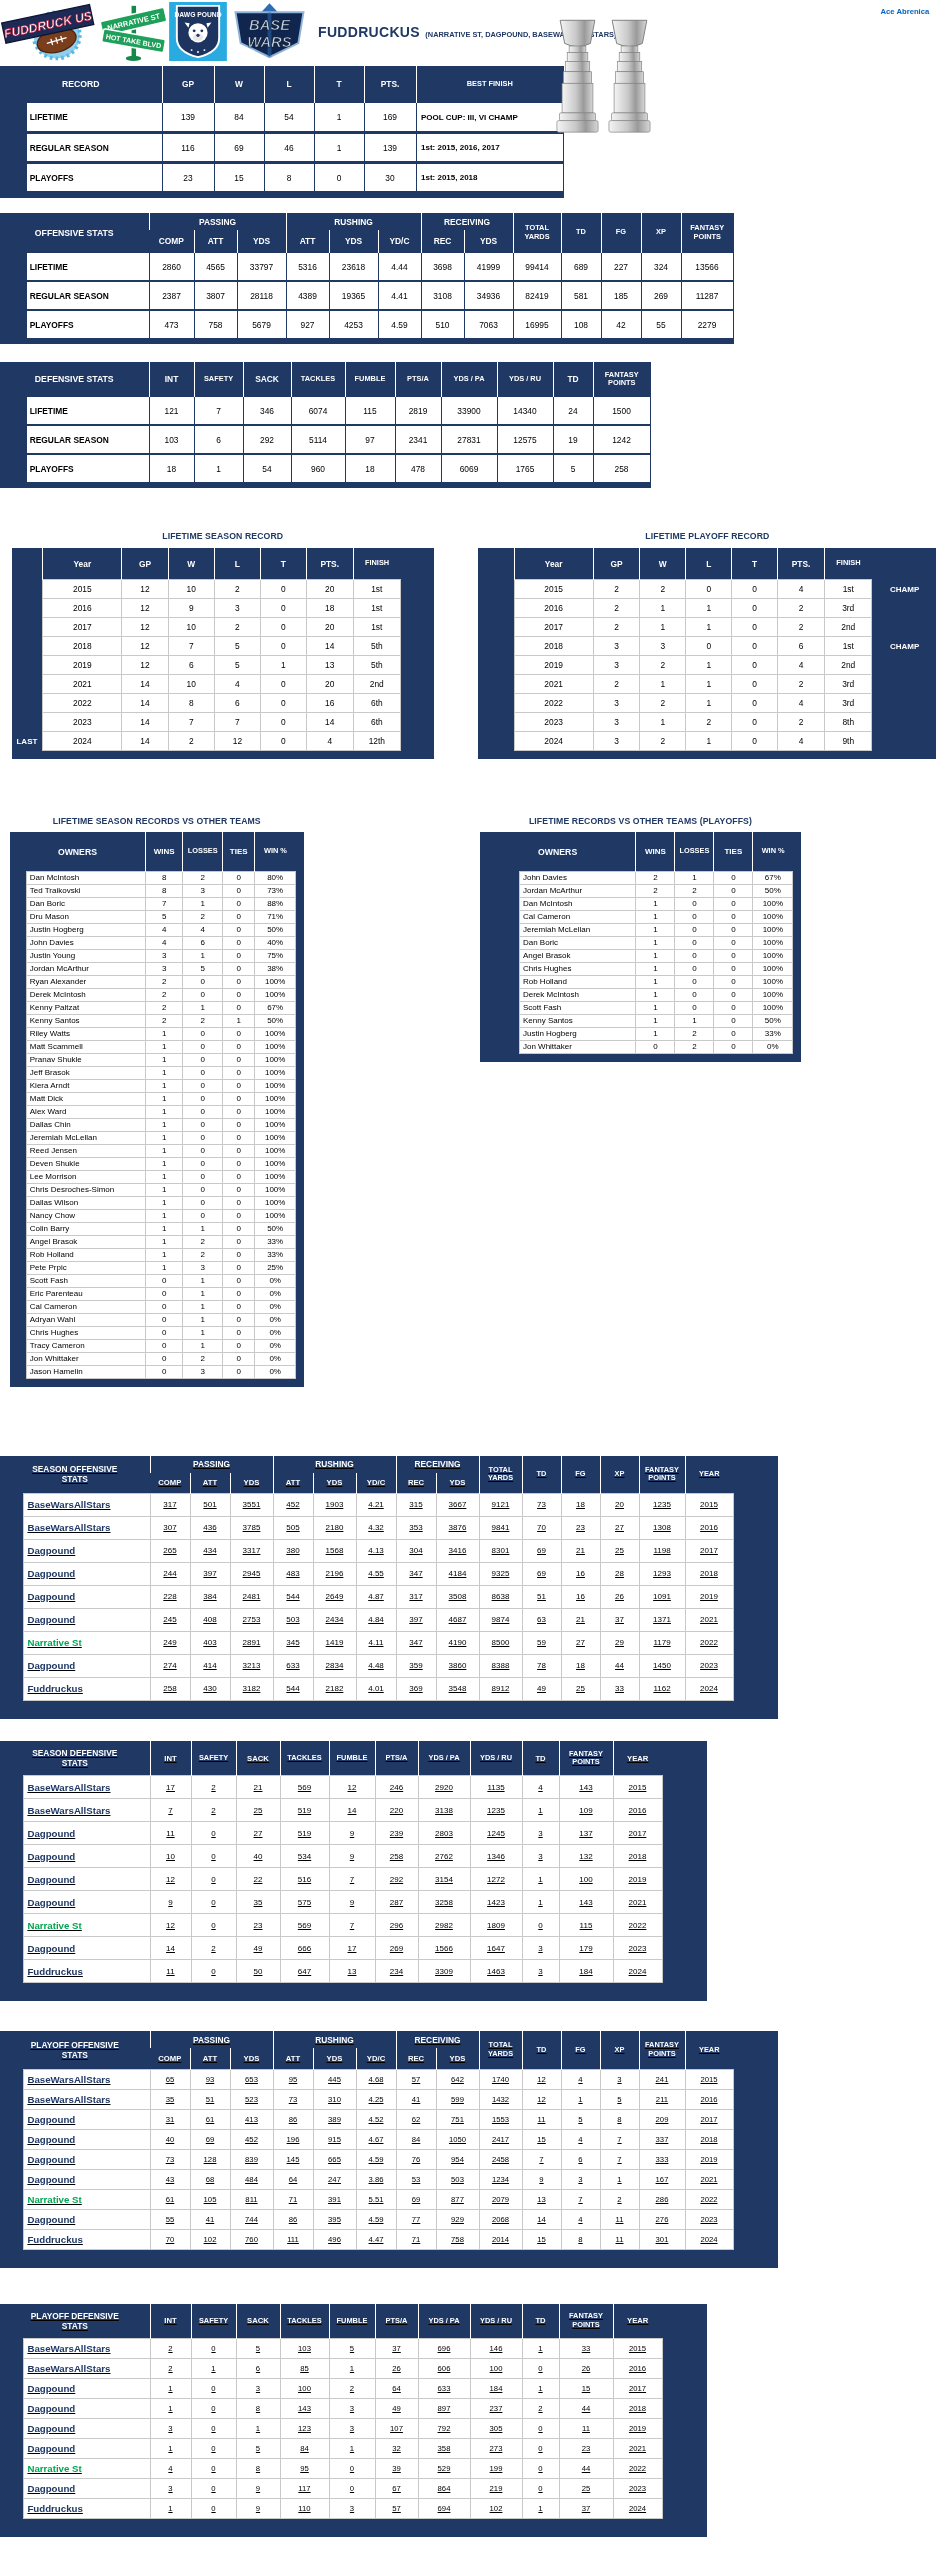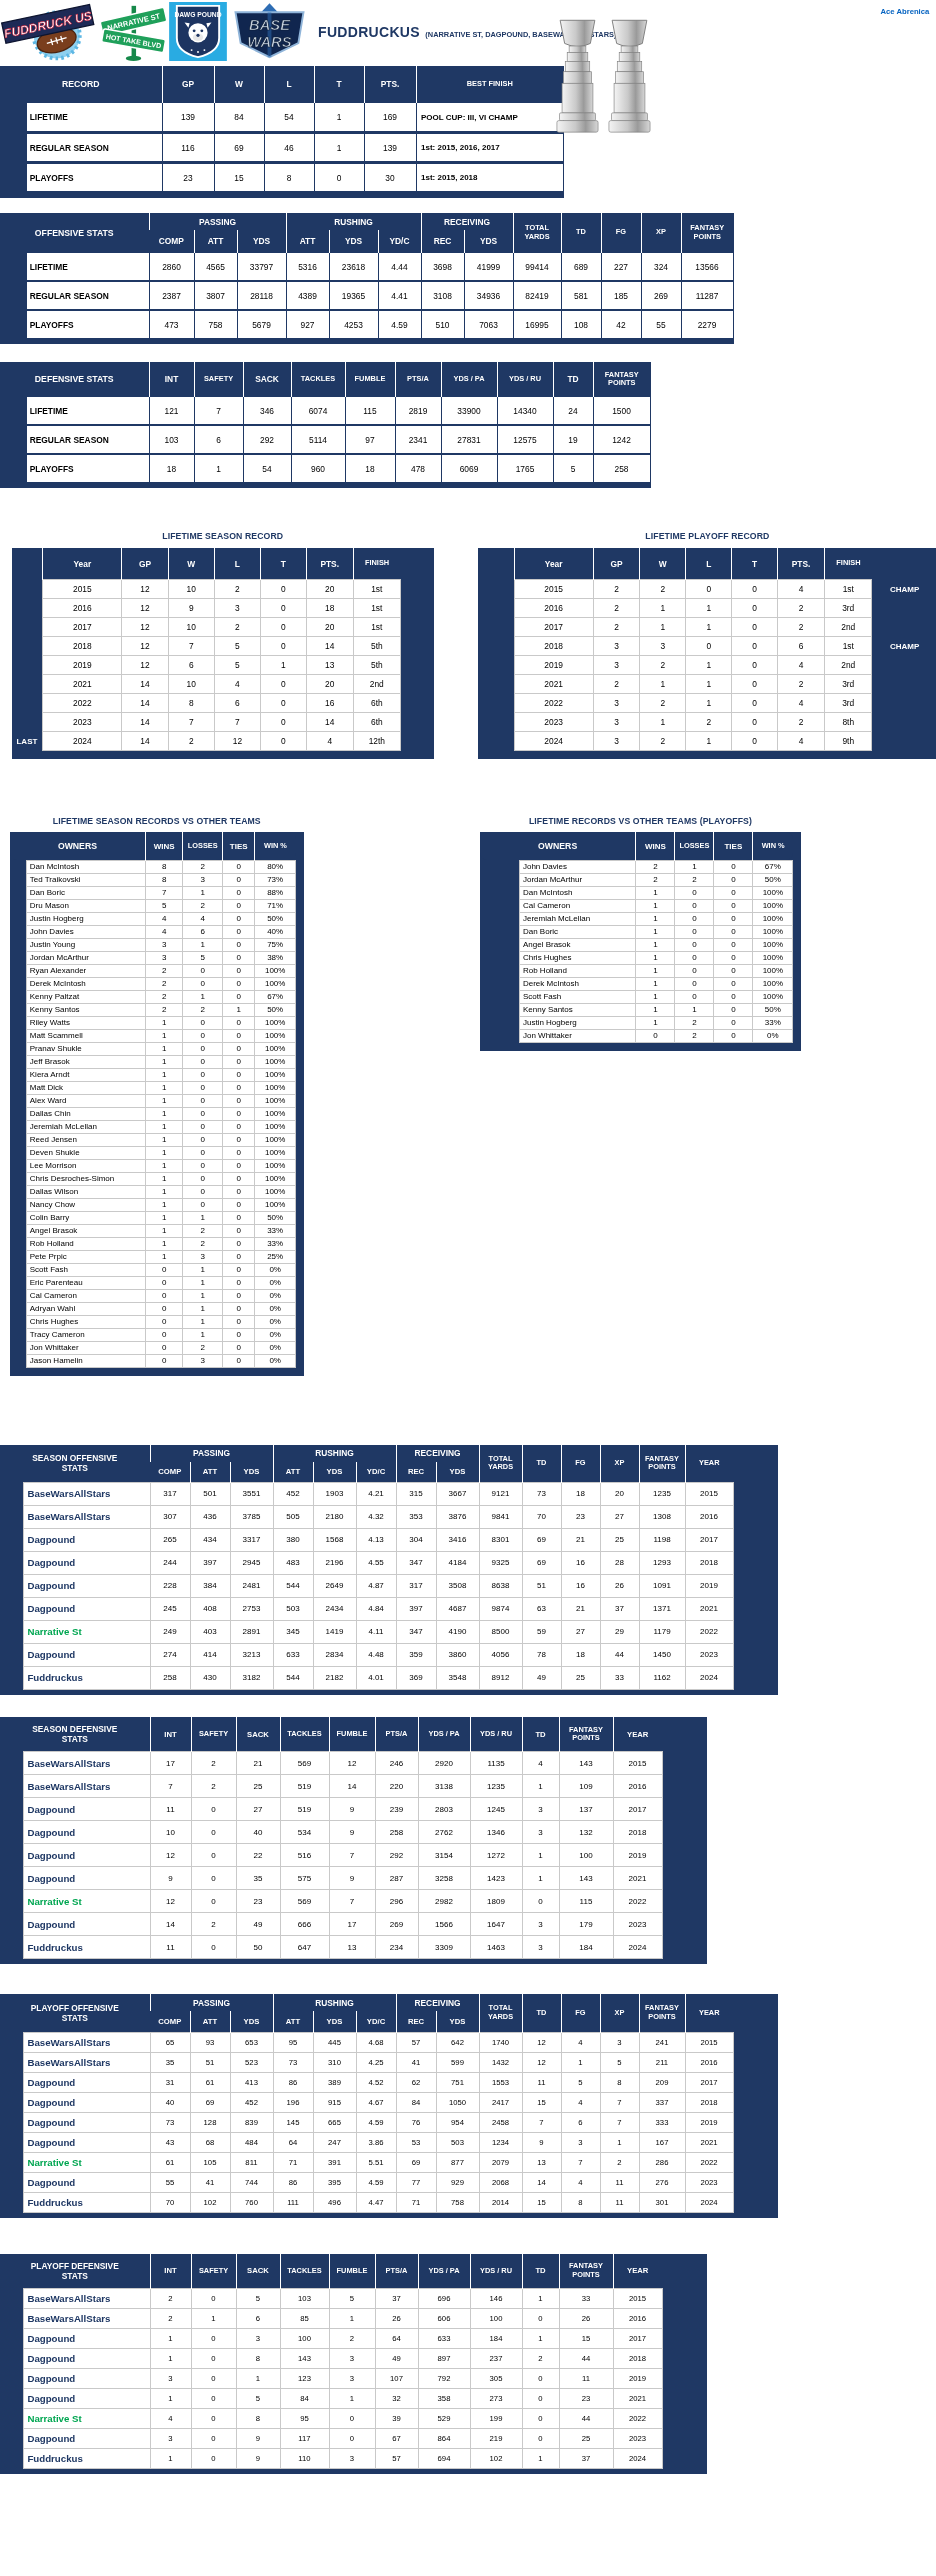--- a/index.html
+++ b/index.html
@@ -21,21 +21,21 @@
 
   
   .trophies{position:absolute;top:15.5px;left:555px;display:flex;gap:6.5px;z-index:5;}
 
   
   .twrap{background:#1F3864;display:inline-block;vertical-align:top;}
   .wrap-record{padding-bottom:3.9px;}
   .wrap-top{padding-bottom:3.9px;}
   .wrap-year{padding-bottom:7.7px;}
   .wrap-vs{padding:0 7.7px 7.7px 0;}
-  .wrap-bot{padding:0 44px 5px 0;}
+  .wrap-bot{padding:0 44px 18px 0;text-decoration:underline;}
 
   table.grid{border-collapse:collapse;table-layout:fixed;}
   .grid th{background:#1F3864;color:#fff;font-weight:700;font-size:8.4px;
            text-align:center;vertical-align:middle;padding:1.3px 1.3px;box-sizing:border-box;}
   .grid th + th{border-left:1.3px solid #ffffff;}
   .grid th.nh{border-left:none;}
   .grid th.lab-h{font-size:8.7px;}
   .grid th.gh{height:17px;font-size:8.4px;}
   .grid th.sub{height:22px;}
   .grid th.tall{font-size:7.4px;line-height:1.15;}
@@ -54,21 +54,21 @@
   .tbl-top tbody td{height:29px;border-bottom-width:2.6px;}
   .tbl-top thead tr:only-child th{height:34px;}
 
   
   .tbl-gray tbody td{border:0.6px solid #c9c9c9;}
   .tbl-gray tbody td.note{border:none;}
 
   .tbl-year thead th{height:32px;}
   .tbl-year tbody td{height:19px;}
 
-  .tbl-vs thead th{height:28px;font-size:8px;border-radius:7px;}
+  .tbl-vs thead th{height:39px;font-size:8px;border-radius:7px;}
   .tbl-vs tbody td{height:13px;font-size:8px;}
   .tbl-vs tbody td.lab{font-weight:400;padding-left:2.6px;}
 
   .tbl-bot thead th{font-size:7.7px;}
   .tbl-bot th.lab-h{font-size:8.4px;line-height:1.2;}
   .tbl-bot tbody td{height:23px;font-size:8px;}
   .tbl-bot tbody td.lab{color:#1F3864;font-size:9.7px;padding-left:3.9px;}
   .tbl-bot thead th.sub{height:20.7px;}
   .tbl-bot thead tr:only-child th{height:35px;}
   .tbl-sm tbody td{height:20px;font-size:7.7px;}
@@ -1328,21 +1328,21 @@
               <td class="note"></td>
               <td class="lab">Dagpound</td>
               <td class="c">274</td>
               <td class="c">414</td>
               <td class="c">3213</td>
               <td class="c">633</td>
               <td class="c">2834</td>
               <td class="c">4.48</td>
               <td class="c">359</td>
               <td class="c">3860</td>
-              <td class="c">4056</td>
+              <td class="c">8388</td>
               <td class="c">78</td>
               <td class="c">18</td>
               <td class="c">44</td>
               <td class="c">1450</td>
               <td class="c">2023</td>
             </tr>
             <tr>
               <td class="note"></td>
               <td class="lab">Fuddruckus</td>
               <td class="c">258</td>

